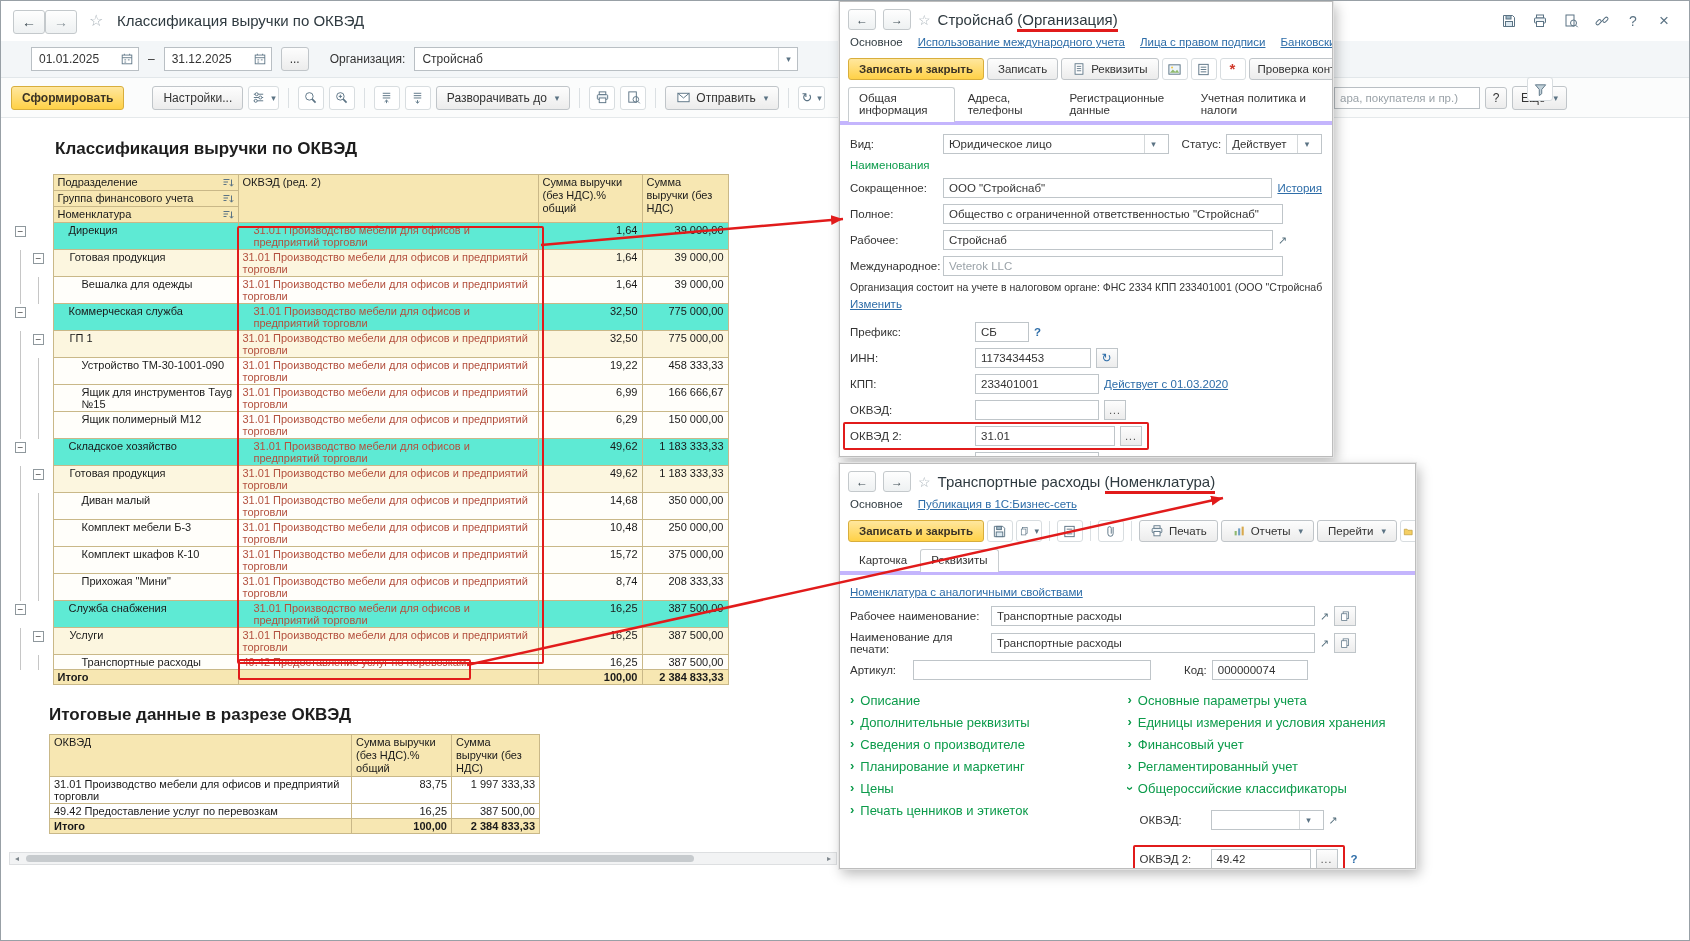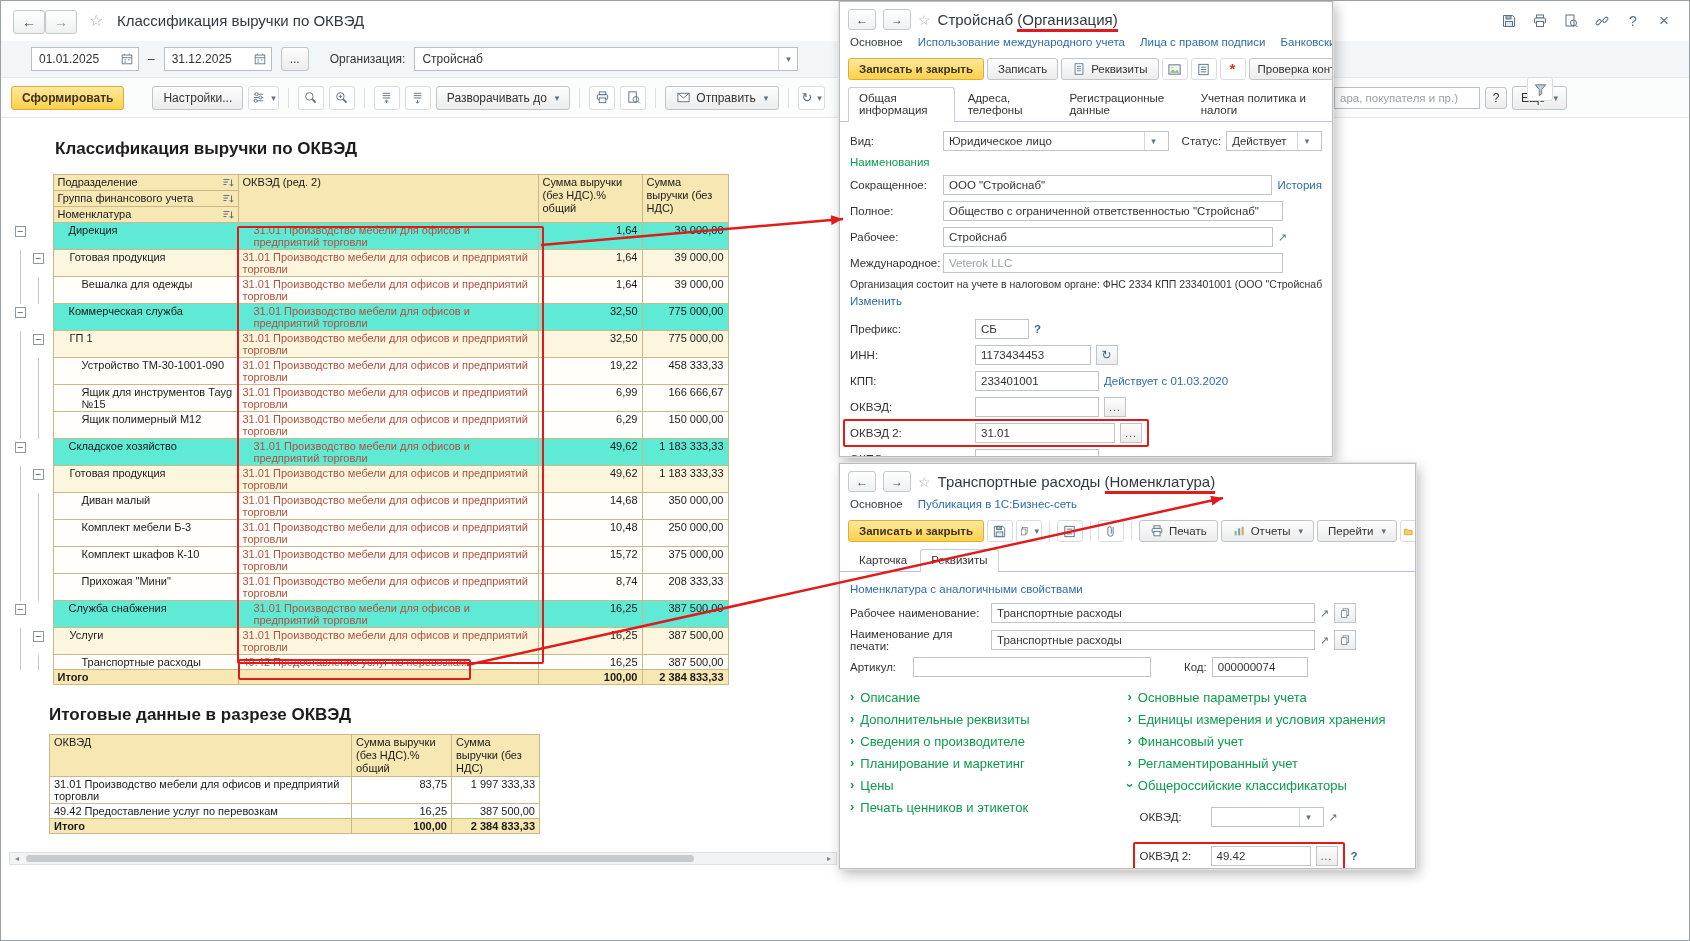--- a/index.html
+++ b/index.html
@@ -86,38 +86,38 @@
   #win-nom{left:838px;top:462px;width:577px;height:406px;}
   .win-head{display:flex;align-items:center;gap:7px;padding:7px 8px 4px;}
   .wnavbtn{width:26px;height:19px;border:1px solid #c4c9cc;border-radius:3px;background:linear-gradient(#fefefe,#eef1f2);
            display:flex;align-items:center;justify-content:center;font-size:12px;color:#3c4a52;cursor:pointer;flex:none;}
   .wstar{color:#a7b1b8;font-size:14px;}
   .wtitle{font-size:15px;color:#2f3a40;white-space:nowrap;}
   .ttype{border-bottom:3px solid #e11b1b;padding-bottom:1px;}
   .win-nav{display:flex;gap:15px;padding:2px 10px 7px;align-items:center;white-space:nowrap;overflow:hidden;}
   .win-nav .item{cursor:pointer;}
   .win-nav .active{color:#2f3a40;}
-  .win-nav .lnk{color:#2e6da8;}
+  .win-nav .lnk{color:#2e6da8;text-decoration:underline;}
   .cmdbar{display:flex;align-items:center;gap:3px;padding:3px 8px 5px;}
   .cmdbar .btn{height:22px;font-size:11.5px;}
   .cmdbar .iconbtn{height:22px;}
-  .tabsbar{display:flex;gap:2px;padding:0 8px;border-bottom:1px solid #c4b5fd;margin-top:2px;}
+  .tabsbar{display:flex;gap:2px;padding:0 8px;border-bottom:4px solid #c4b5fd;margin-top:2px;}
   .tab{padding:4px 10px 5px;border:1px solid transparent;border-bottom:none;border-radius:3px 3px 0 0;cursor:pointer;color:#333;}
   .tab.active{border-color:#c8cdd0;background:#fff;margin-bottom:-1px;}
   .form{padding:8px 10px 0;}
   .frow{display:flex;align-items:center;margin-bottom:4px;min-height:22px;gap:5px;}
   .flbl{width:88px;flex:none;color:#333;}
   .flbl.w2{width:120px;}
   .flbl.w3{width:136px;flex:none;}
   .finp{border:1px solid #bfc5c9;height:20px;box-sizing:border-box;background:#fff;display:flex;align-items:center;
         padding:0 5px;overflow:hidden;white-space:nowrap;}
   .finp .cflex{flex:1;}
   .dotsmini{width:22px;height:20px;box-sizing:border-box;border:1px solid #bfc5c9;background:linear-gradient(#fdfdfd,#ececec);
             display:flex;align-items:center;justify-content:center;font-size:10px;color:#444;cursor:pointer;letter-spacing:1px;}
-  .linkb{color:#2e6da8;cursor:pointer;white-space:nowrap;text-align:center;}
+  .linkb{color:#2e6da8;text-decoration:underline;cursor:pointer;white-space:nowrap;text-align:center;}
   .qmark{color:#2e6da8;cursor:pointer;font-weight:bold;}
   .openic{color:#56707e;font-size:11px;cursor:pointer;}
   .grnhdr{color:#0c9b4b;margin:4px 0 6px;}
   .taxnote{font-size:10.5px;white-space:nowrap;overflow:hidden;margin:3px 0 2px;}
   .redwrap{position:relative;display:inline-flex;align-items:center;gap:5px;}
   .redwrap::after{content:"";position:absolute;left:-7px;top:-4px;right:-7px;bottom:-4px;border:2px solid #e11b1b;border-radius:2px;pointer-events:none;}
   .secs{display:flex;padding:8px 10px 0;}
   .seccol{width:298px;display:flex;flex-direction:column;gap:7px;}
   .sec{display:flex;align-items:center;gap:6px;color:#0c9b4b;font-size:13px;cursor:pointer;}
   .chev{display:inline-block;font-weight:bold;color:#0c9b4b;transform:translateY(-1px);}

